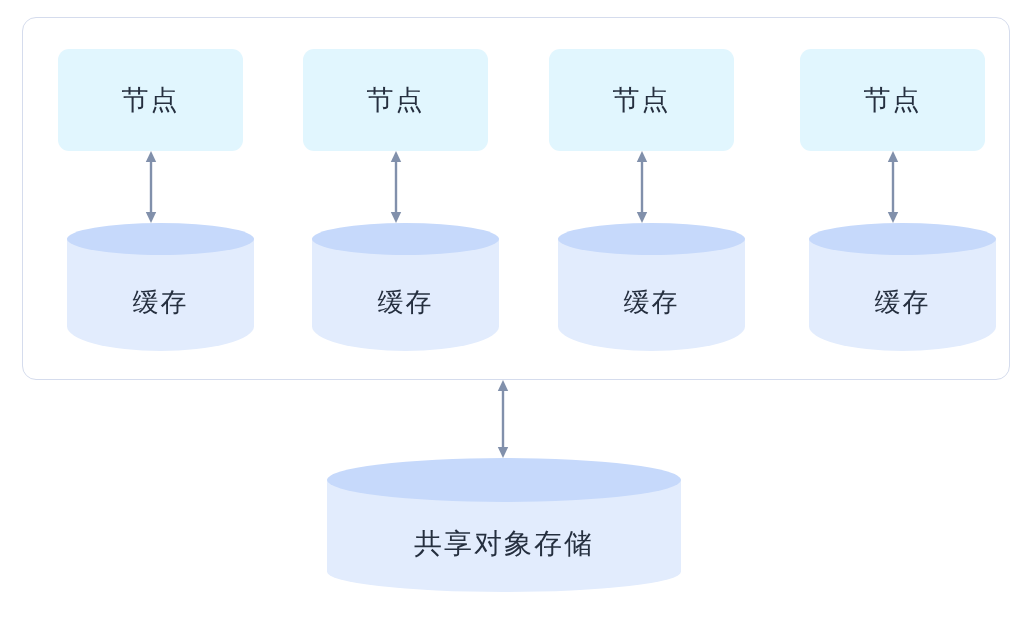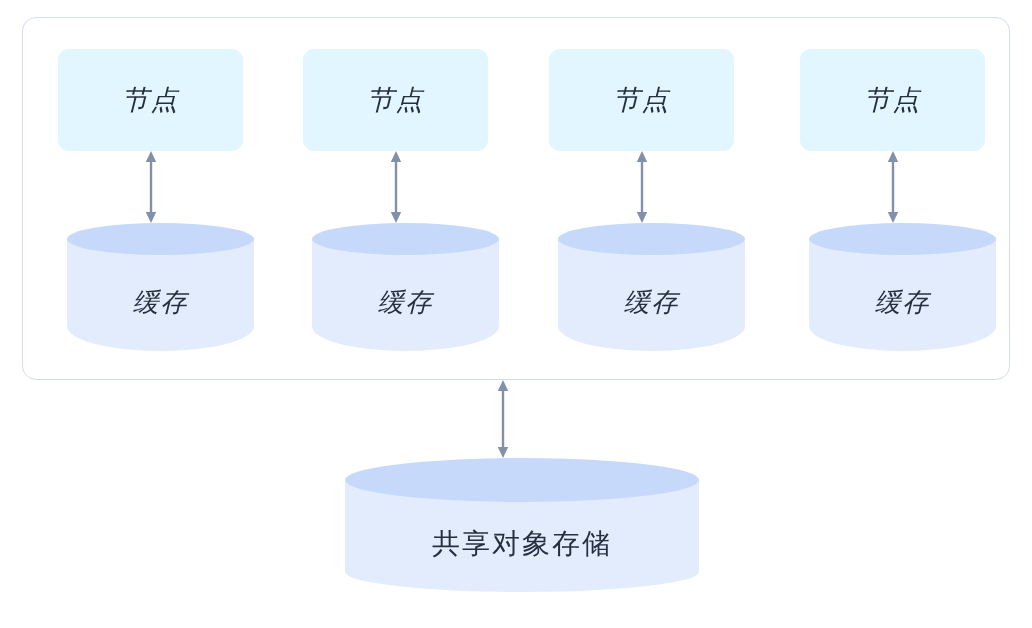--- a/index.html
+++ b/index.html
@@ -35,21 +35,20 @@
     border-radius: 14px;
     background: #ffffff;
   }
 
   
   .node-column {
     position: absolute;
     top: 49px;
     width: 185px;
     height: 303px;
-    font-style: italic;
   }
   .node-column.c0 { left: 58px; }
   .node-column.c1 { left: 303px; }
   .node-column.c2 { left: 549px; }
   .node-column.c3 { left: 800px; }
 
   
   .node-box {
     position: absolute;
     left: 0;
@@ -121,21 +120,21 @@
     justify-content: center;
     font-size: 26px;
     color: #252f3f;
     letter-spacing: 2px;
     line-height: 1;
     white-space: nowrap;
   }
 
   
   .cyl.shared {
-    left: 345px;
+    left: 327px;
     top: 458px;
     width: 354px;
     height: 134px;
   }
   .cyl.shared .cyl-top {
     height: 44px;
   }
   .cyl.shared .cyl-body {
     top: 21px;
     border-radius: 0 0 50% 50% / 0 0 18% 18%;

